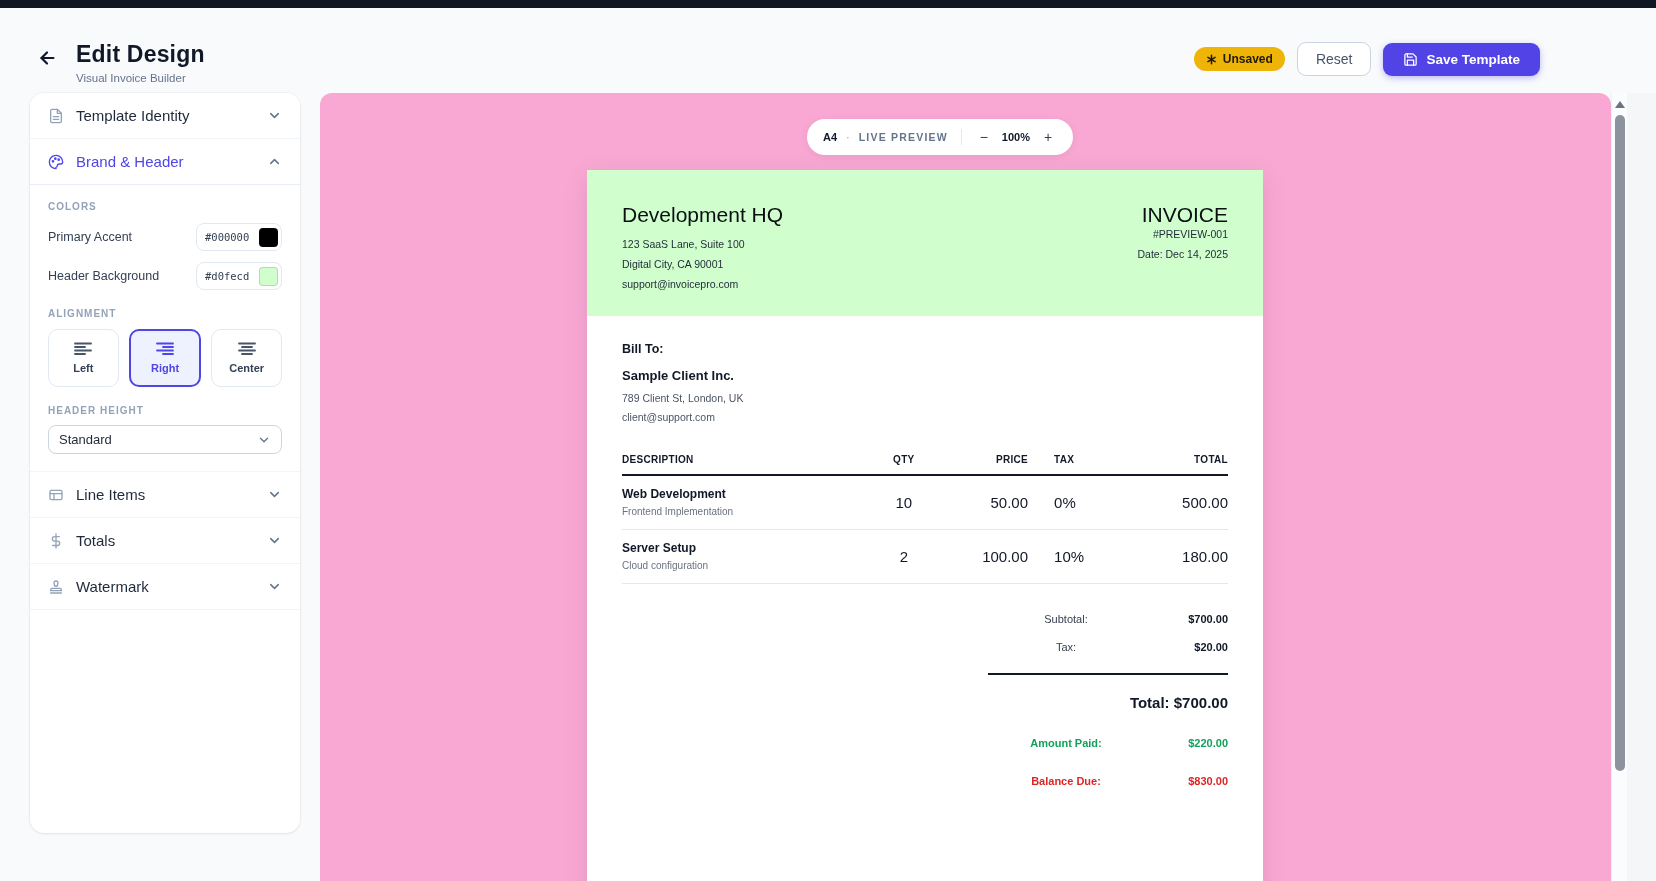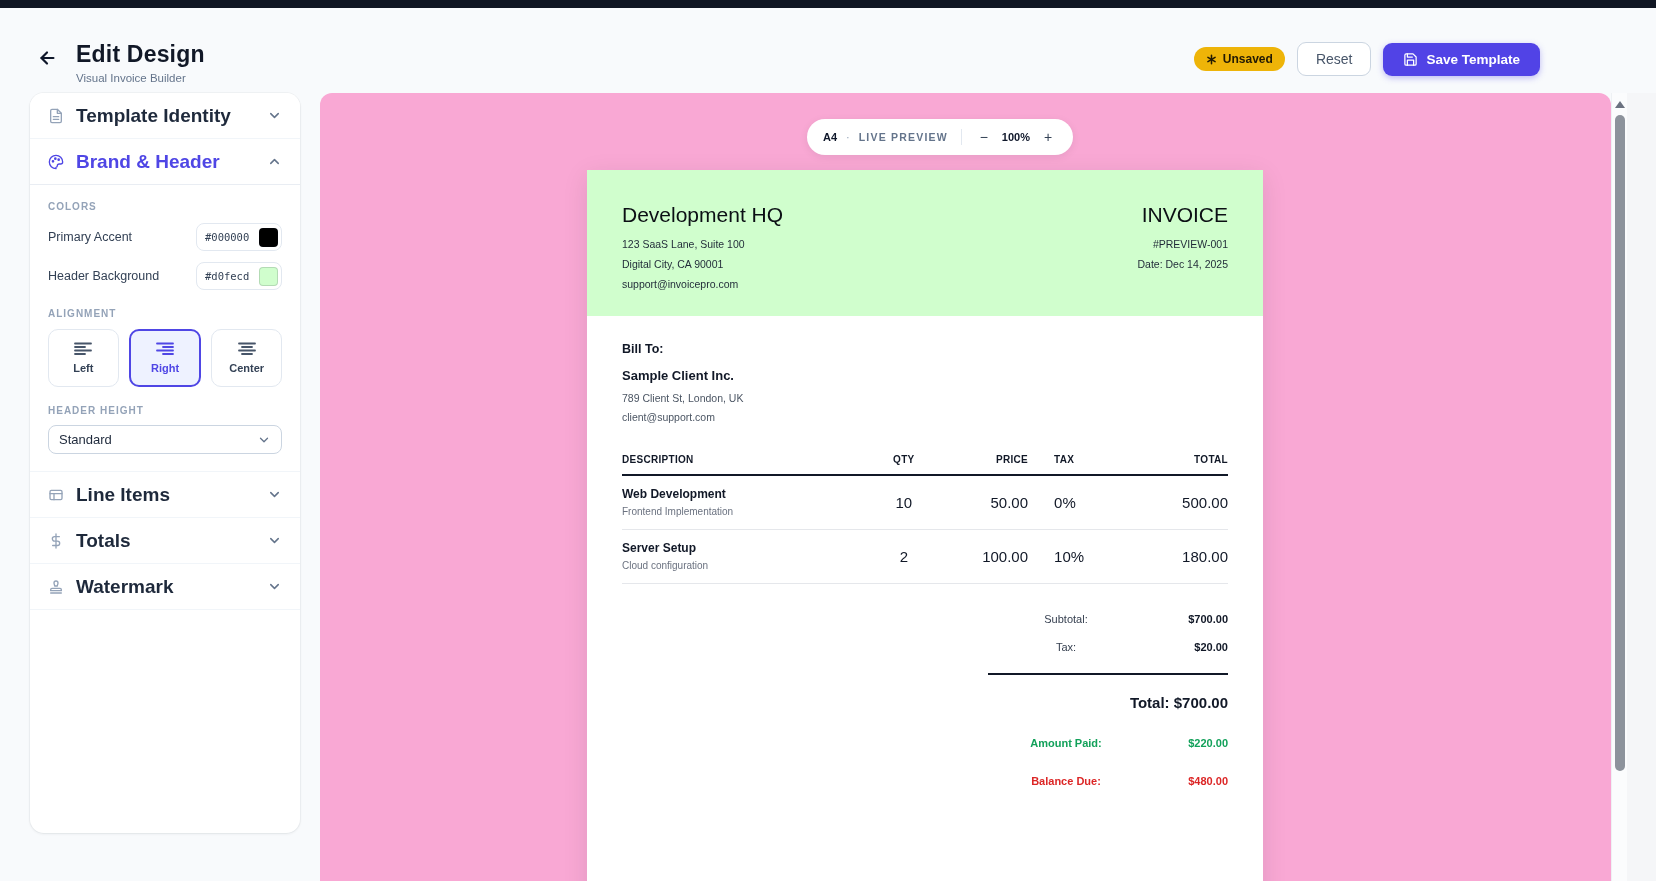--- a/index.html
+++ b/index.html
@@ -51,21 +51,21 @@
     background:#fff; border-radius:14px;
     box-shadow:0 1px 3px rgba(15,23,42,.07), 0 0 0 1px rgba(15,23,42,.03);
     overflow:hidden;
   }
   .side-row {
     display:flex; align-items:center; gap:12px;
     height:46px; padding:0 18px; cursor:pointer;
     border-bottom:1px solid #f1f5f9;
     background:#fff;
   }
-  .side-row .row-label { flex:1; font-size:19px; font-weight:700; color:#1e293b; }
+  .side-row .row-label { flex:1; font-size:15px; font-weight:400; color:#1e293b; }
   .side-row.active .row-label { color:#4f46e5; }
   .side-row .row-icon { color:#94a3b8; }
   .side-row.active .row-icon { color:#4f46e5; }
   .chev { color:#64748b; }
 
   .panel-body { padding:16px 18px 17px 18px; border-bottom:1px solid #f1f5f9; }
   .group-label {
     font-size:10px; font-weight:700; letter-spacing:1px;
     color:#94a3b8; text-transform:none;
   }
@@ -386,21 +386,21 @@
 
     <div class="inv-header" style="background-color: rgb(208, 254, 205);">
       <div class="inv-left">
         <div class="inv-co-name">Development HQ</div>
         <div class="inv-co-line" style="margin-top:10px;">123 SaaS Lane, Suite 100</div>
         <div class="inv-co-line">Digital City, CA 90001</div>
         <div class="inv-co-line">support@invoicepro.com</div>
       </div>
       <div class="inv-right">
         <div class="inv-doc-title">INVOICE</div>
-        <div class="inv-doc-line" style="margin-top:10px;">#PREVIEW-001</div>
+        <div class="inv-doc-line" style="margin-top:0;">#PREVIEW-001</div>
         <div class="inv-doc-line">Date: Dec 14, 2025</div>
       </div>
     </div>
 
     <div class="inv-body">
       <div class="billto-label">Bill To:</div>
       <div class="billto-name">Sample Client Inc.</div>
       <div class="billto-line first">789 Client St, London, UK</div>
       <div class="billto-line">client@support.com</div>
 
@@ -448,21 +448,21 @@
           <span class="tot-value">$20.00</span>
         </div>
         <div class="tot-divider"></div>
         <div class="tot-grand">Total: $700.00</div>
         <div class="tot-row colored">
           <span class="tot-label" style="color: rgb(18, 161, 90);">Amount Paid:</span>
           <span class="tot-value" style="color: rgb(18, 161, 90);">$220.00</span>
         </div>
         <div class="tot-row colored">
           <span class="tot-label" style="color: rgb(220, 38, 38);">Balance Due:</span>
-          <span class="tot-value" style="color: rgb(220, 38, 38);">$480.00</span>
+          <span class="tot-value" style="color: rgb(220, 38, 38);">$830.00</span>
         </div>
       </div>
     </div>
 
   </div>
 </main>
 
 <div class="vscroll">
   <span class="arrow-up"></span>
   <span class="thumb"></span>

